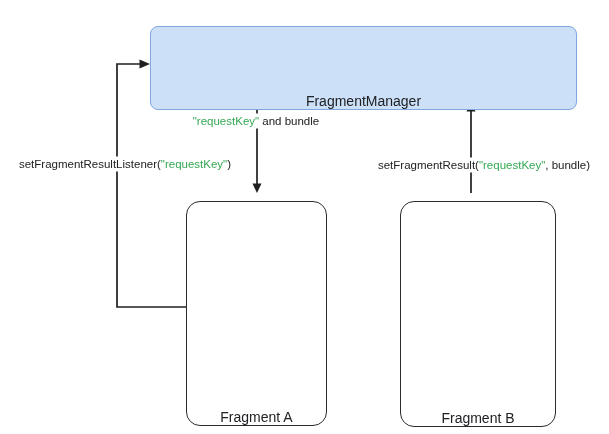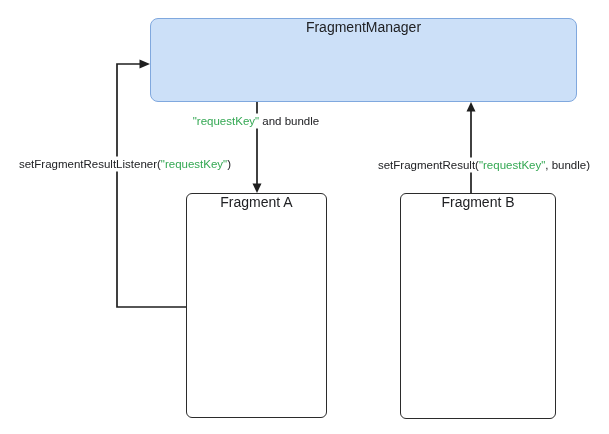--- a/index.html
+++ b/index.html
@@ -21,37 +21,38 @@
     stroke-width: 1.7;
     fill: none;
   }
   #arrow-layer .edge-head {
     fill: var(--arrow, #1f1f1f);
     stroke: none;
   }
   .node {
     position: absolute;
     display: flex;
-    align-items: flex-start;
+    align-items: flex-end;
     justify-content: center;
     box-sizing: border-box;
     font-size: 14px;
     color: var(--text, #202124);
+    margin-top: 8px;
   }
   .node-manager {
     left: 150px; top: 18px;
     width: 427px; height: 84px;
     background: var(--manager-fill, #cce0f8);
     border: 1.7px solid var(--manager-border, #80a8de);
     border-radius: 8px;
   }
   .node-fragment {
     background: var(--fragment-fill, #ffffff);
     border: 1.7px solid var(--fragment-border, #2b2b2b);
-    border-radius: 6px;
+    border-radius: 14px;
   }
   .node-fragment-a { left: 186px; top: 193px; width: 141px; height: 225px; }
   .node-fragment-b { left: 400px; top: 193px; width: 156px; height: 226px; }
   .edge-label {
     position: absolute;
     transform: translate(-50%, -50%);
     background: var(--canvas-bg, #ffffff);
     padding: 1px 3px;
     font-size: 11.5px;
     line-height: 13px;

